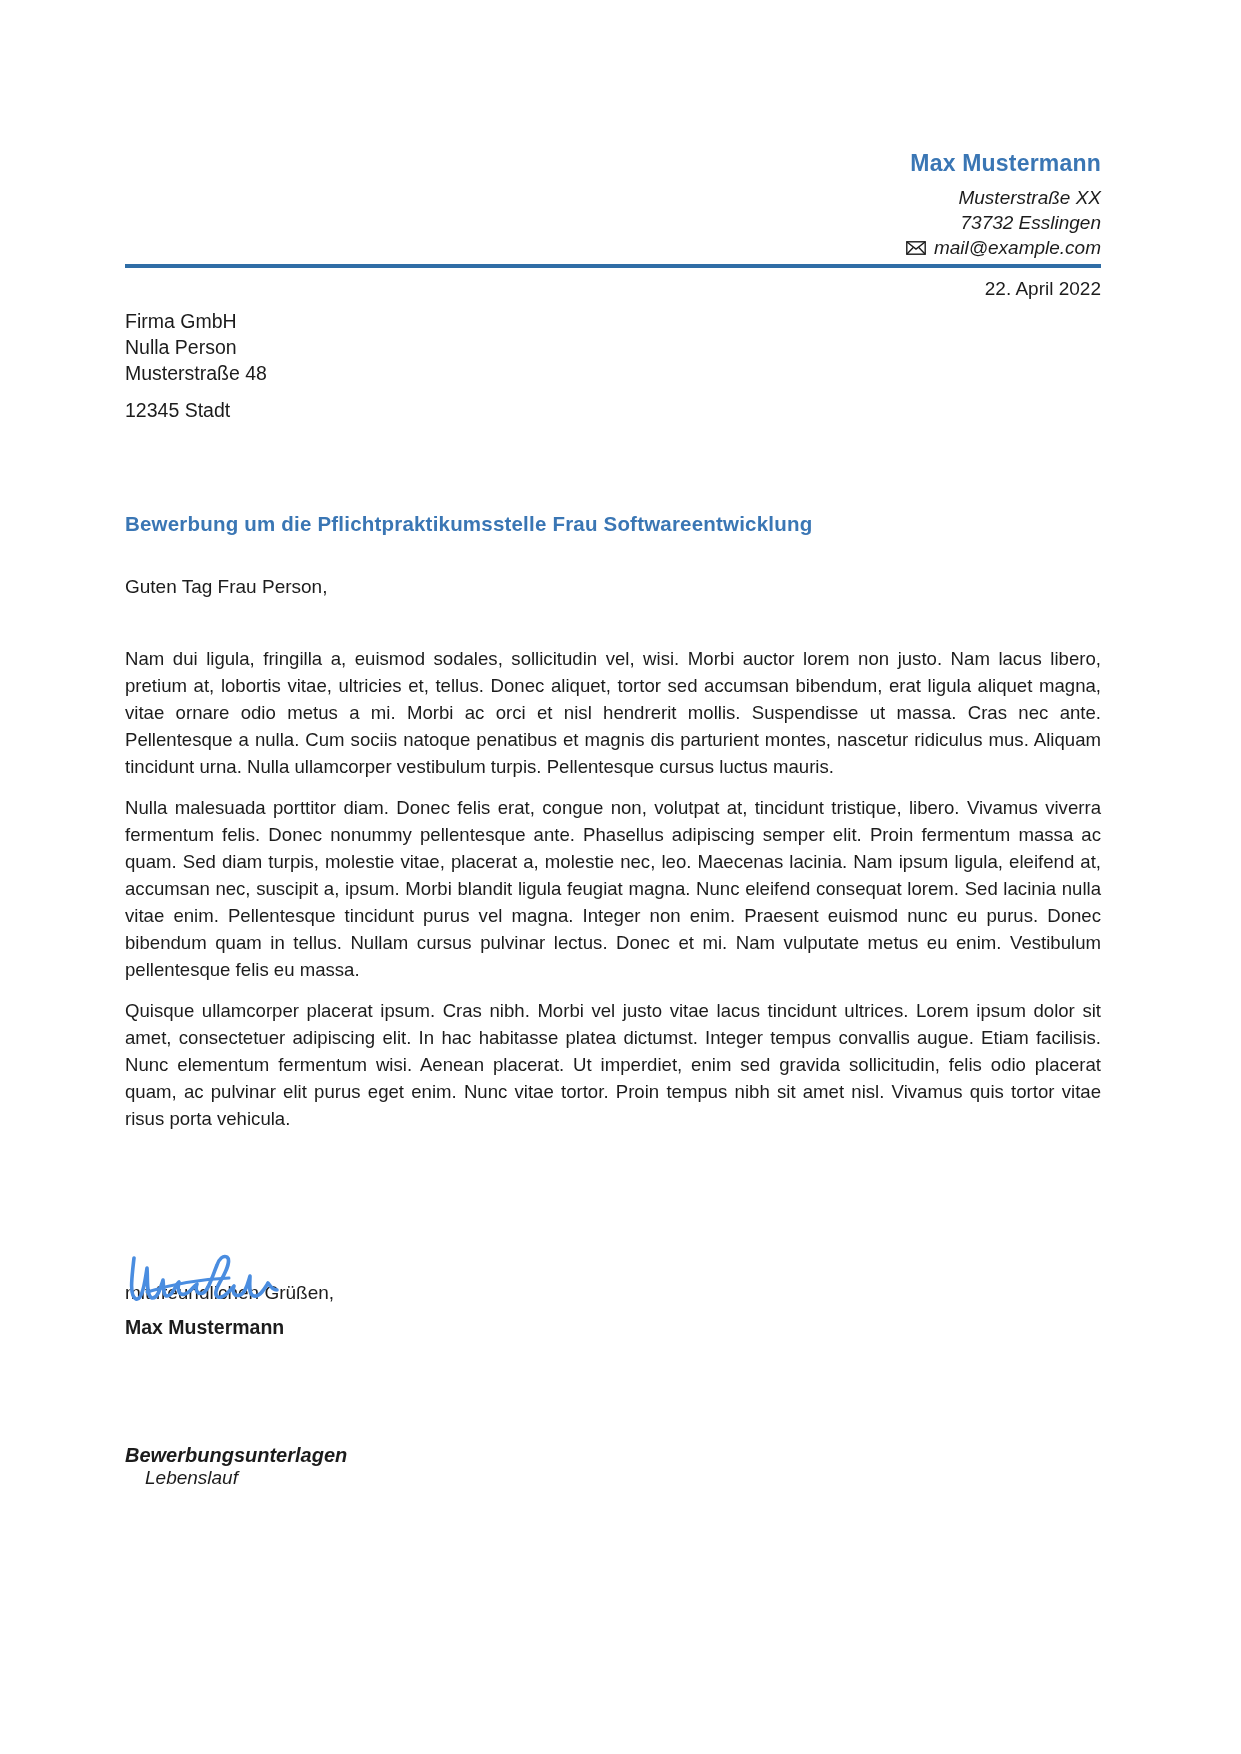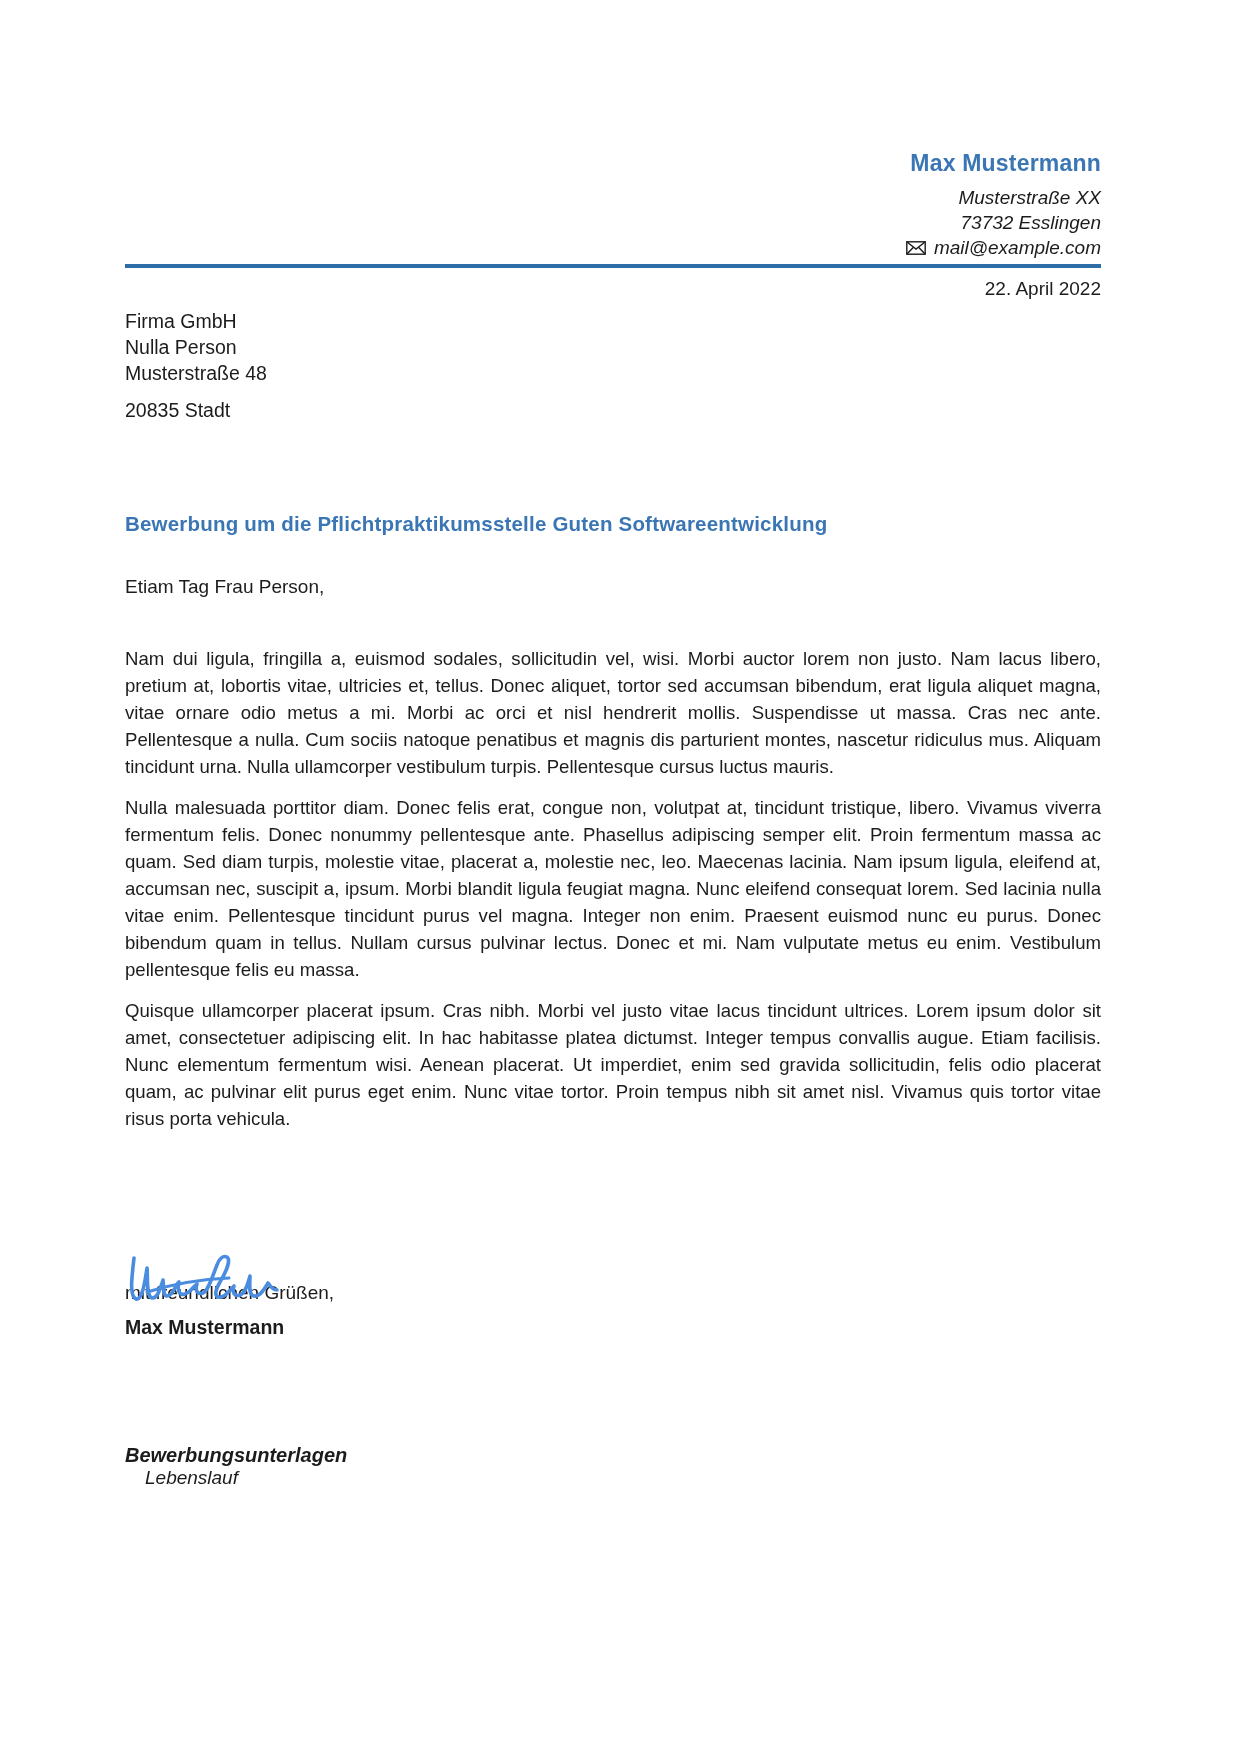--- a/index.html
+++ b/index.html
@@ -70,25 +70,25 @@
       </div>
     </div>
 
     <div class="header-rule"></div>
     <div class="date-line">22. April 2022</div>
 
     <div class="recipient">
       <div>Firma GmbH</div>
       <div>Nulla Person</div>
       <div>Musterstraße 48</div>
-      <div class="city-line">20835 Stadt</div>
+      <div class="city-line">12345 Stadt</div>
     </div>
 
-    <div class="subject">Bewerbung um die Pflichtpraktikumsstelle Guten Softwareentwicklung</div>
-    <div class="salutation">Etiam Tag Frau Person,</div>
+    <div class="subject">Bewerbung um die Pflichtpraktikumsstelle Frau Softwareentwicklung</div>
+    <div class="salutation">Guten Tag Frau Person,</div>
 
     <div class="letter-body">
       <p>Nam dui ligula, fringilla a, euismod sodales, sollicitudin vel, wisi. Morbi auctor lorem non justo. Nam lacus libero, pretium at, lobortis vitae, ultricies et, tellus. Donec aliquet, tortor sed accumsan bibendum, erat ligula aliquet magna, vitae ornare odio metus a mi. Morbi ac orci et nisl hendrerit mollis. Suspendisse ut massa. Cras nec ante. Pellentesque a nulla. Cum sociis natoque penatibus et magnis dis parturient montes, nascetur ridiculus mus. Aliquam tincidunt urna. Nulla ullamcorper vestibulum turpis. Pellentesque cursus luctus mauris.</p>
       <p>Nulla malesuada porttitor diam. Donec felis erat, congue non, volutpat at, tincidunt tristique, libero. Vivamus viverra fermentum felis. Donec nonummy pellentesque ante. Phasellus adipiscing semper elit. Proin fermentum massa ac quam. Sed diam turpis, molestie vitae, placerat a, molestie nec, leo. Maecenas lacinia. Nam ipsum ligula, eleifend at, accumsan nec, suscipit a, ipsum. Morbi blandit ligula feugiat magna. Nunc eleifend consequat lorem. Sed lacinia nulla vitae enim. Pellentesque tincidunt purus vel magna. Integer non enim. Praesent euismod nunc eu purus. Donec bibendum quam in tellus. Nullam cursus pulvinar lectus. Donec et mi. Nam vulputate metus eu enim. Vestibulum pellentesque felis eu massa.</p>
       <p>Quisque ullamcorper placerat ipsum. Cras nibh. Morbi vel justo vitae lacus tincidunt ultrices. Lorem ipsum dolor sit amet, consectetuer adipiscing elit. In hac habitasse platea dictumst. Integer tempus convallis augue. Etiam facilisis. Nunc elementum fermentum wisi. Aenean placerat. Ut imperdiet, enim sed gravida sollicitudin, felis odio placerat quam, ac pulvinar elit purus eget enim. Nunc vitae tortor. Proin tempus nibh sit amet nisl. Vivamus quis tortor vitae risus porta vehicula.</p>
     </div>
 
     <div class="valediction">mit freundlichen Grüßen,</div>
     <div class="signature">
       <svg width="160" height="62" viewBox="0 0 160 62">

